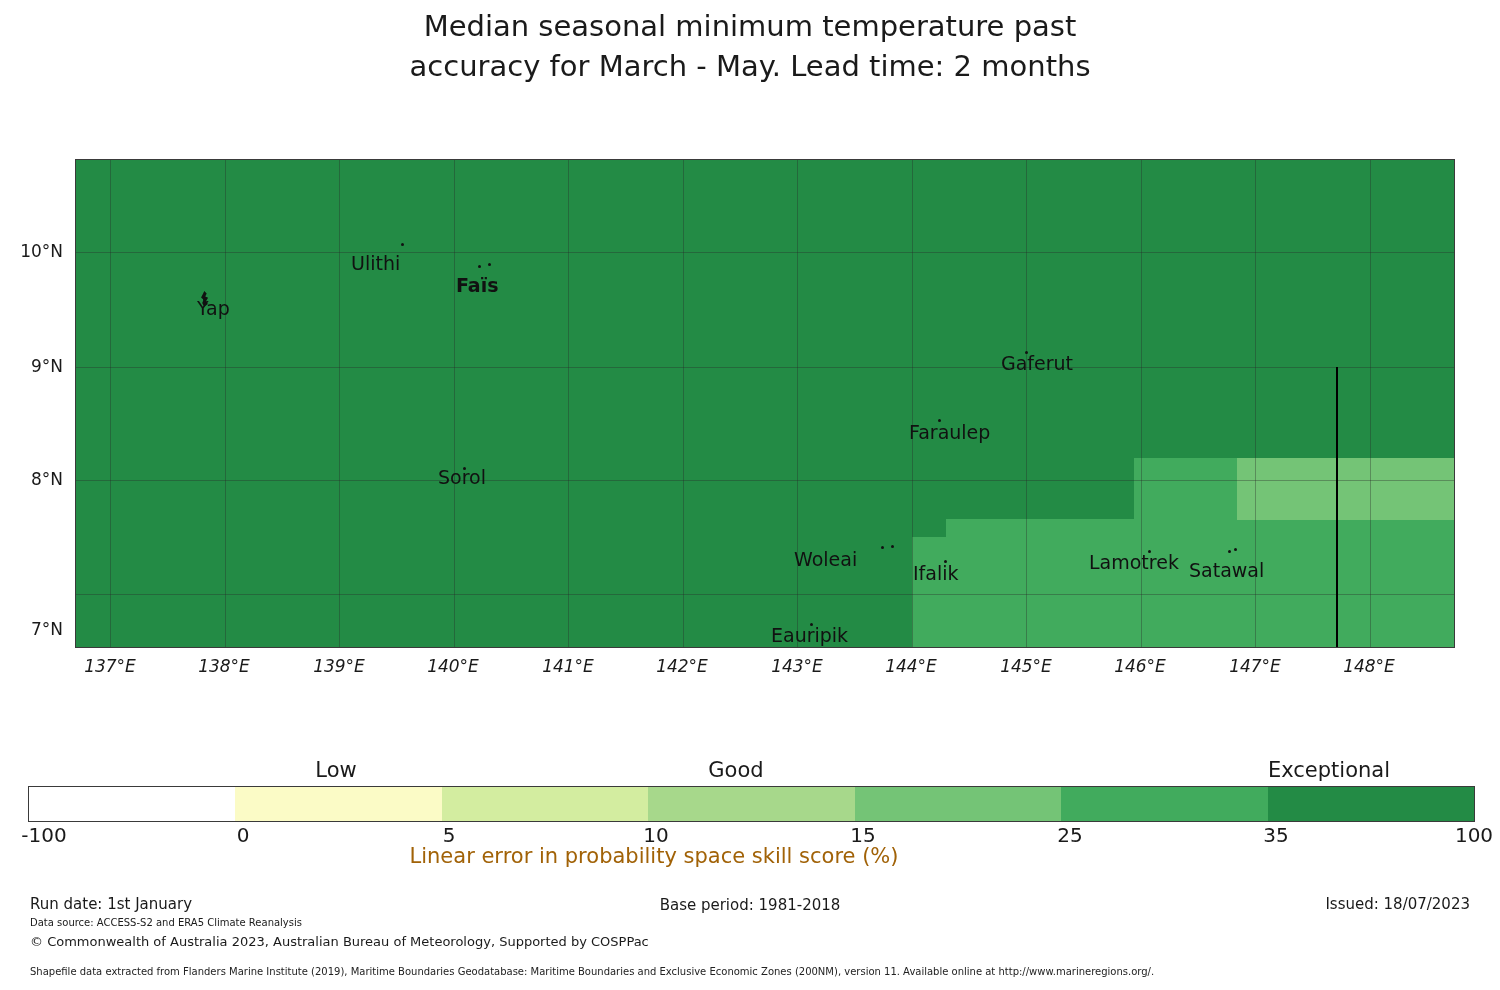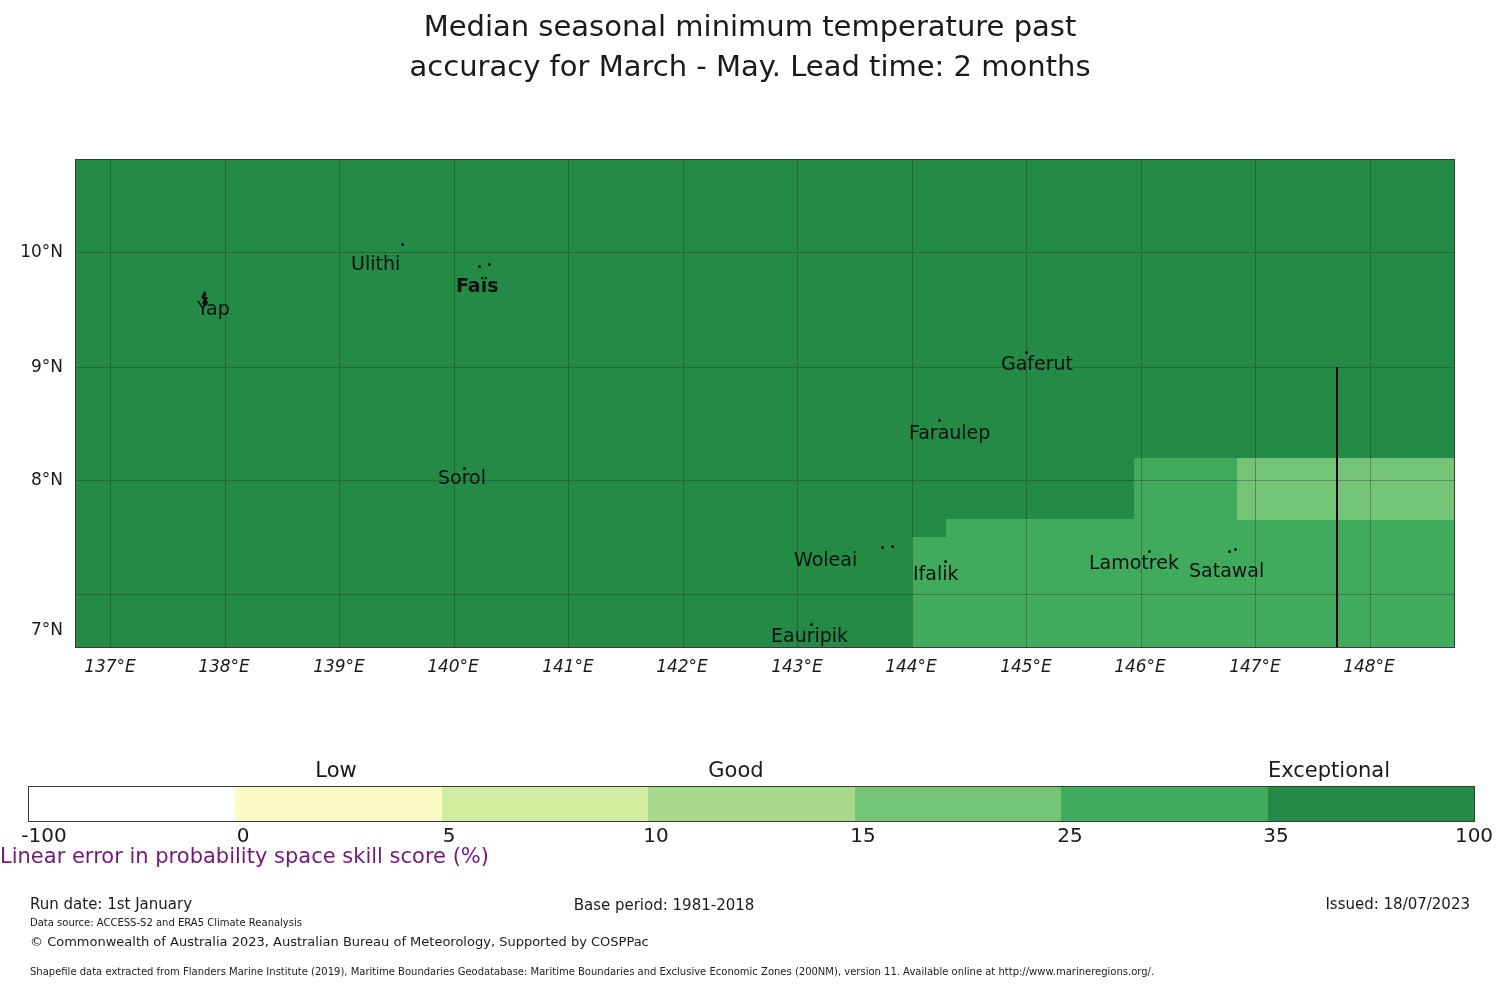--- a/index.html
+++ b/index.html
@@ -132,36 +132,36 @@
     font-size: 21px;
     color: #1a1a1a;
     transform: translateX(-50%);
     white-space: nowrap;
   }
   #cb-axis-label {
     position: absolute;
     left: 0;
     top: 844px;
     width: 1308px;
-    text-align: left;
+    text-align: center;
     font-size: 21px;
-    color: #701a75;
+    color: #a16207;
   }
 
   
   .footer-text {
     position: absolute;
     font-size: 15px;
     color: #1a1a1a;
     white-space: nowrap;
   }
   #footer-run-date  { left: 30px;  top: 895px; }
   #footer-data-src  { left: 30px;  top: 917px; font-size: 10px; }
   #footer-copyright { left: 30px;  top: 934px; font-size: 13px; }
-  #footer-base      { left: 0;     top: 896px; width: 1328px; text-align: center; }
+  #footer-base      { left: 0;     top: 896px; width: 1500px; text-align: center; }
   #footer-issued    { right: 30px; top: 895px; }
   #footer-shapefile {
     left: 30px;
     top: 966px;
     font-size: 10px;
     color: #222222;
   }
 </style>
 </head>
 <body>

